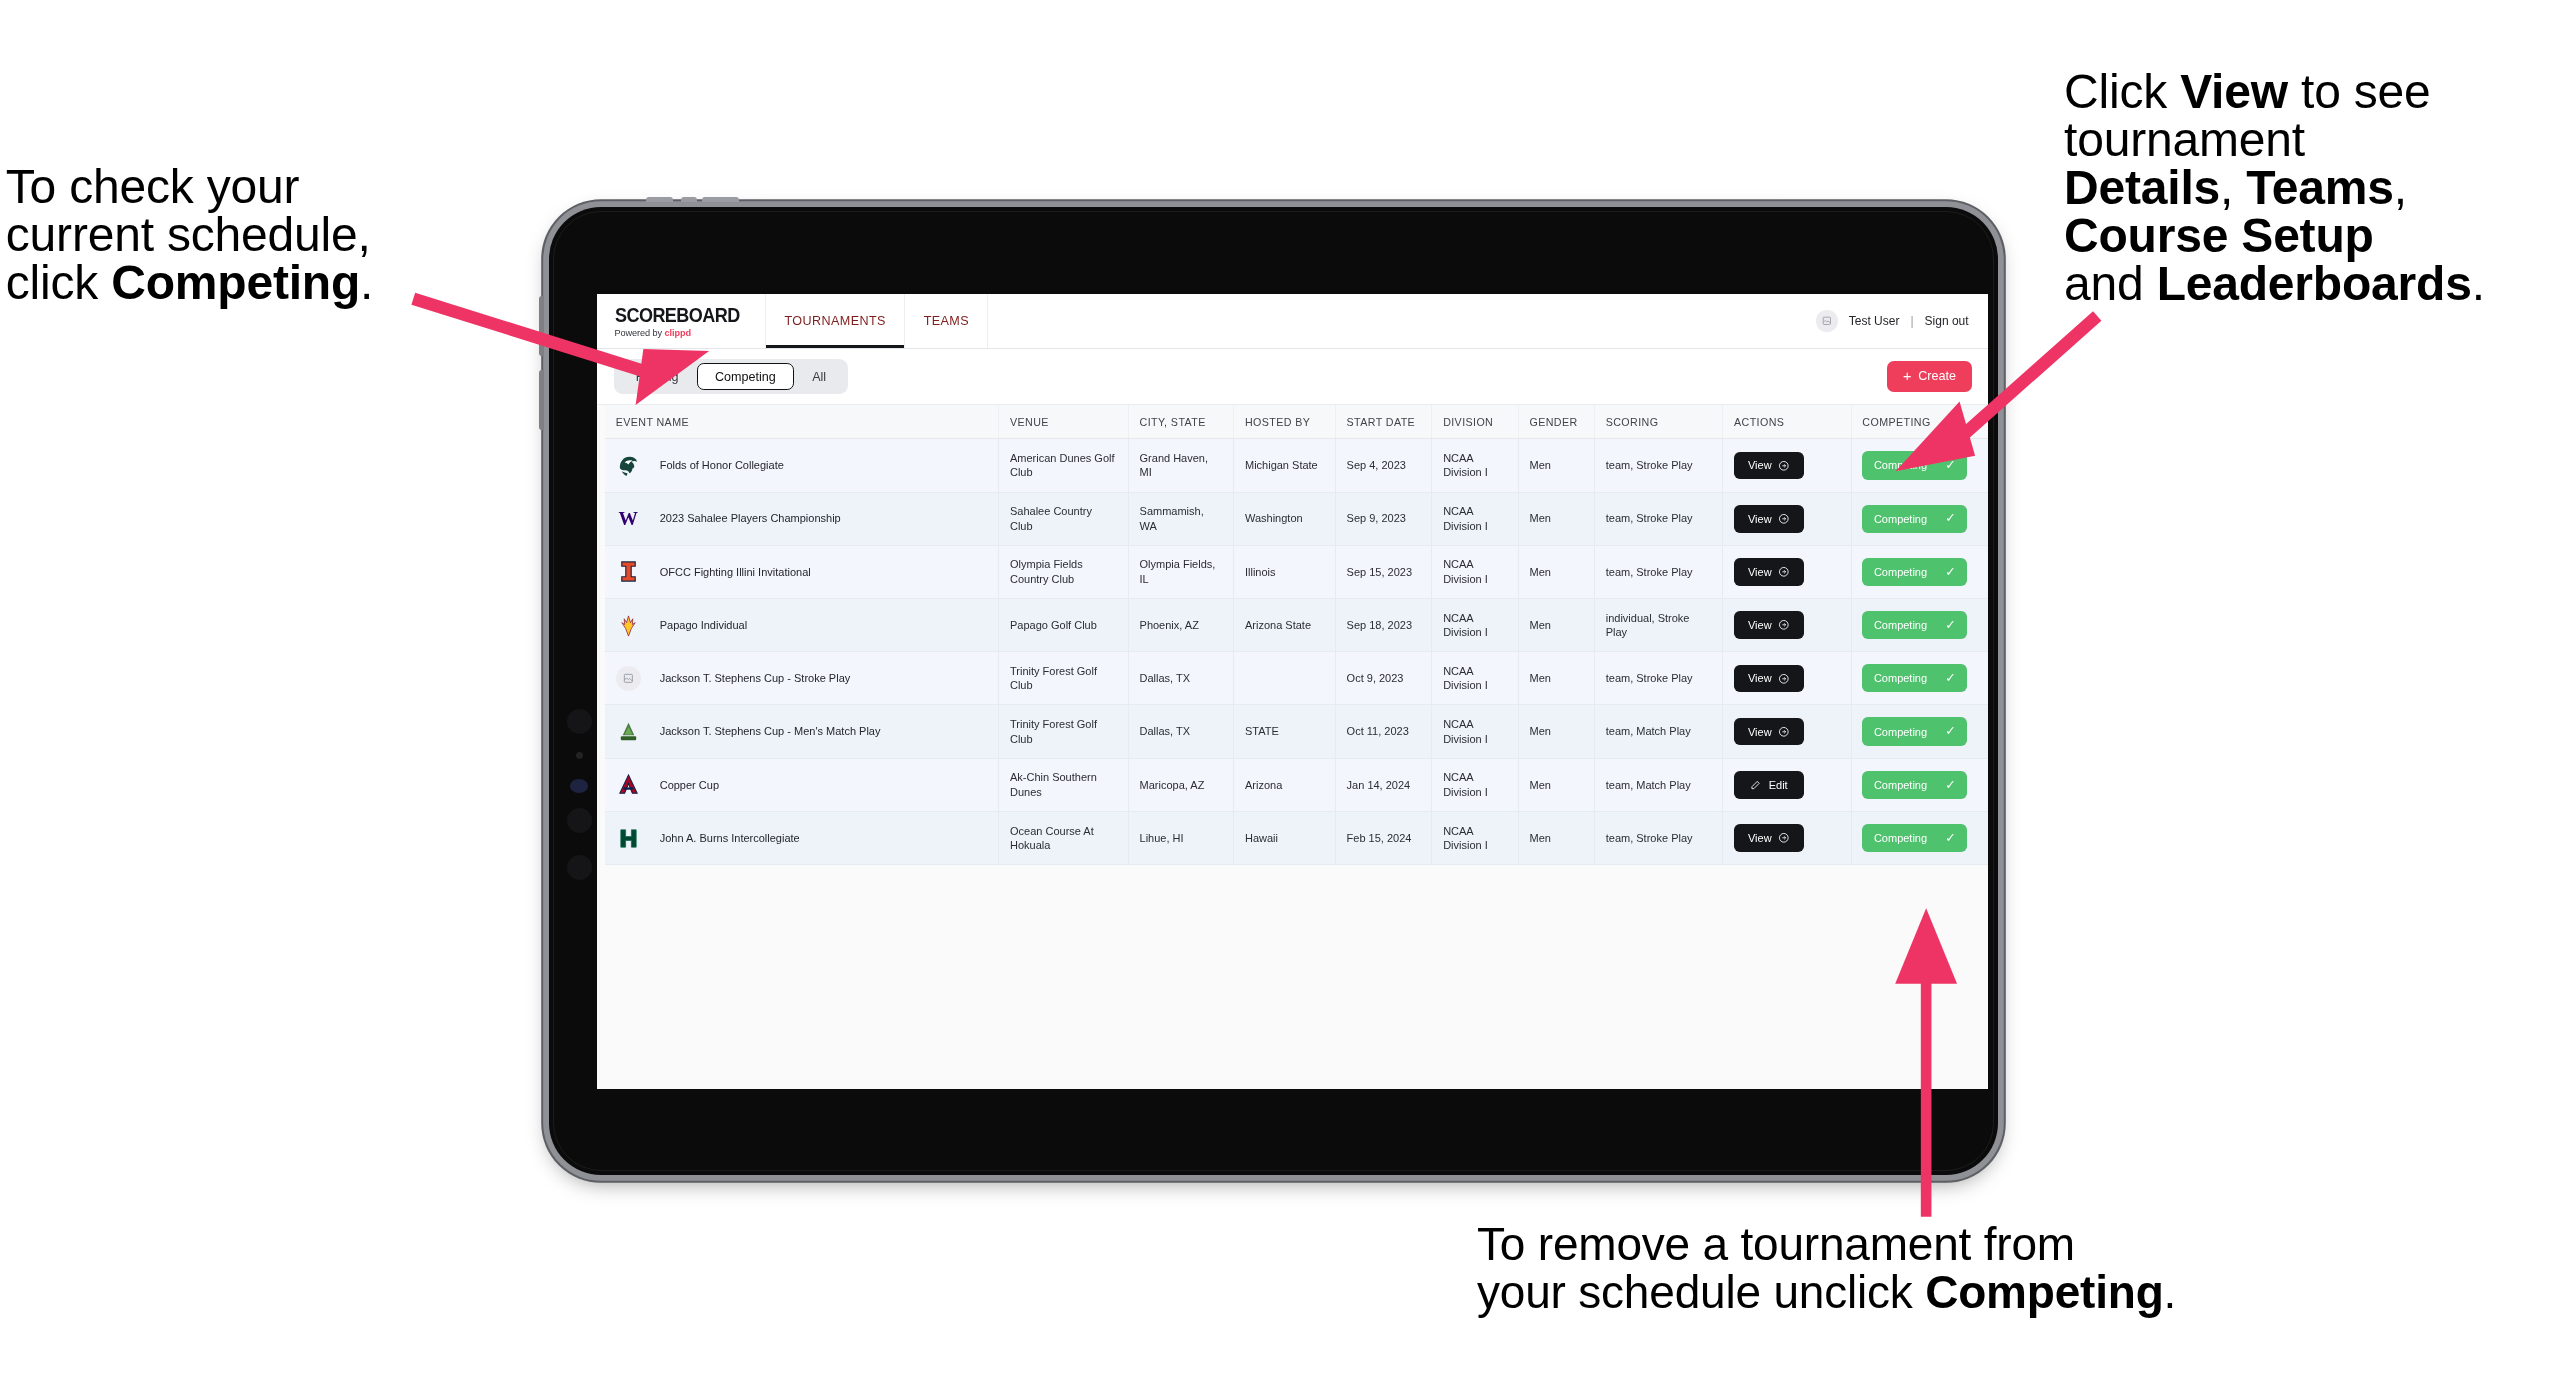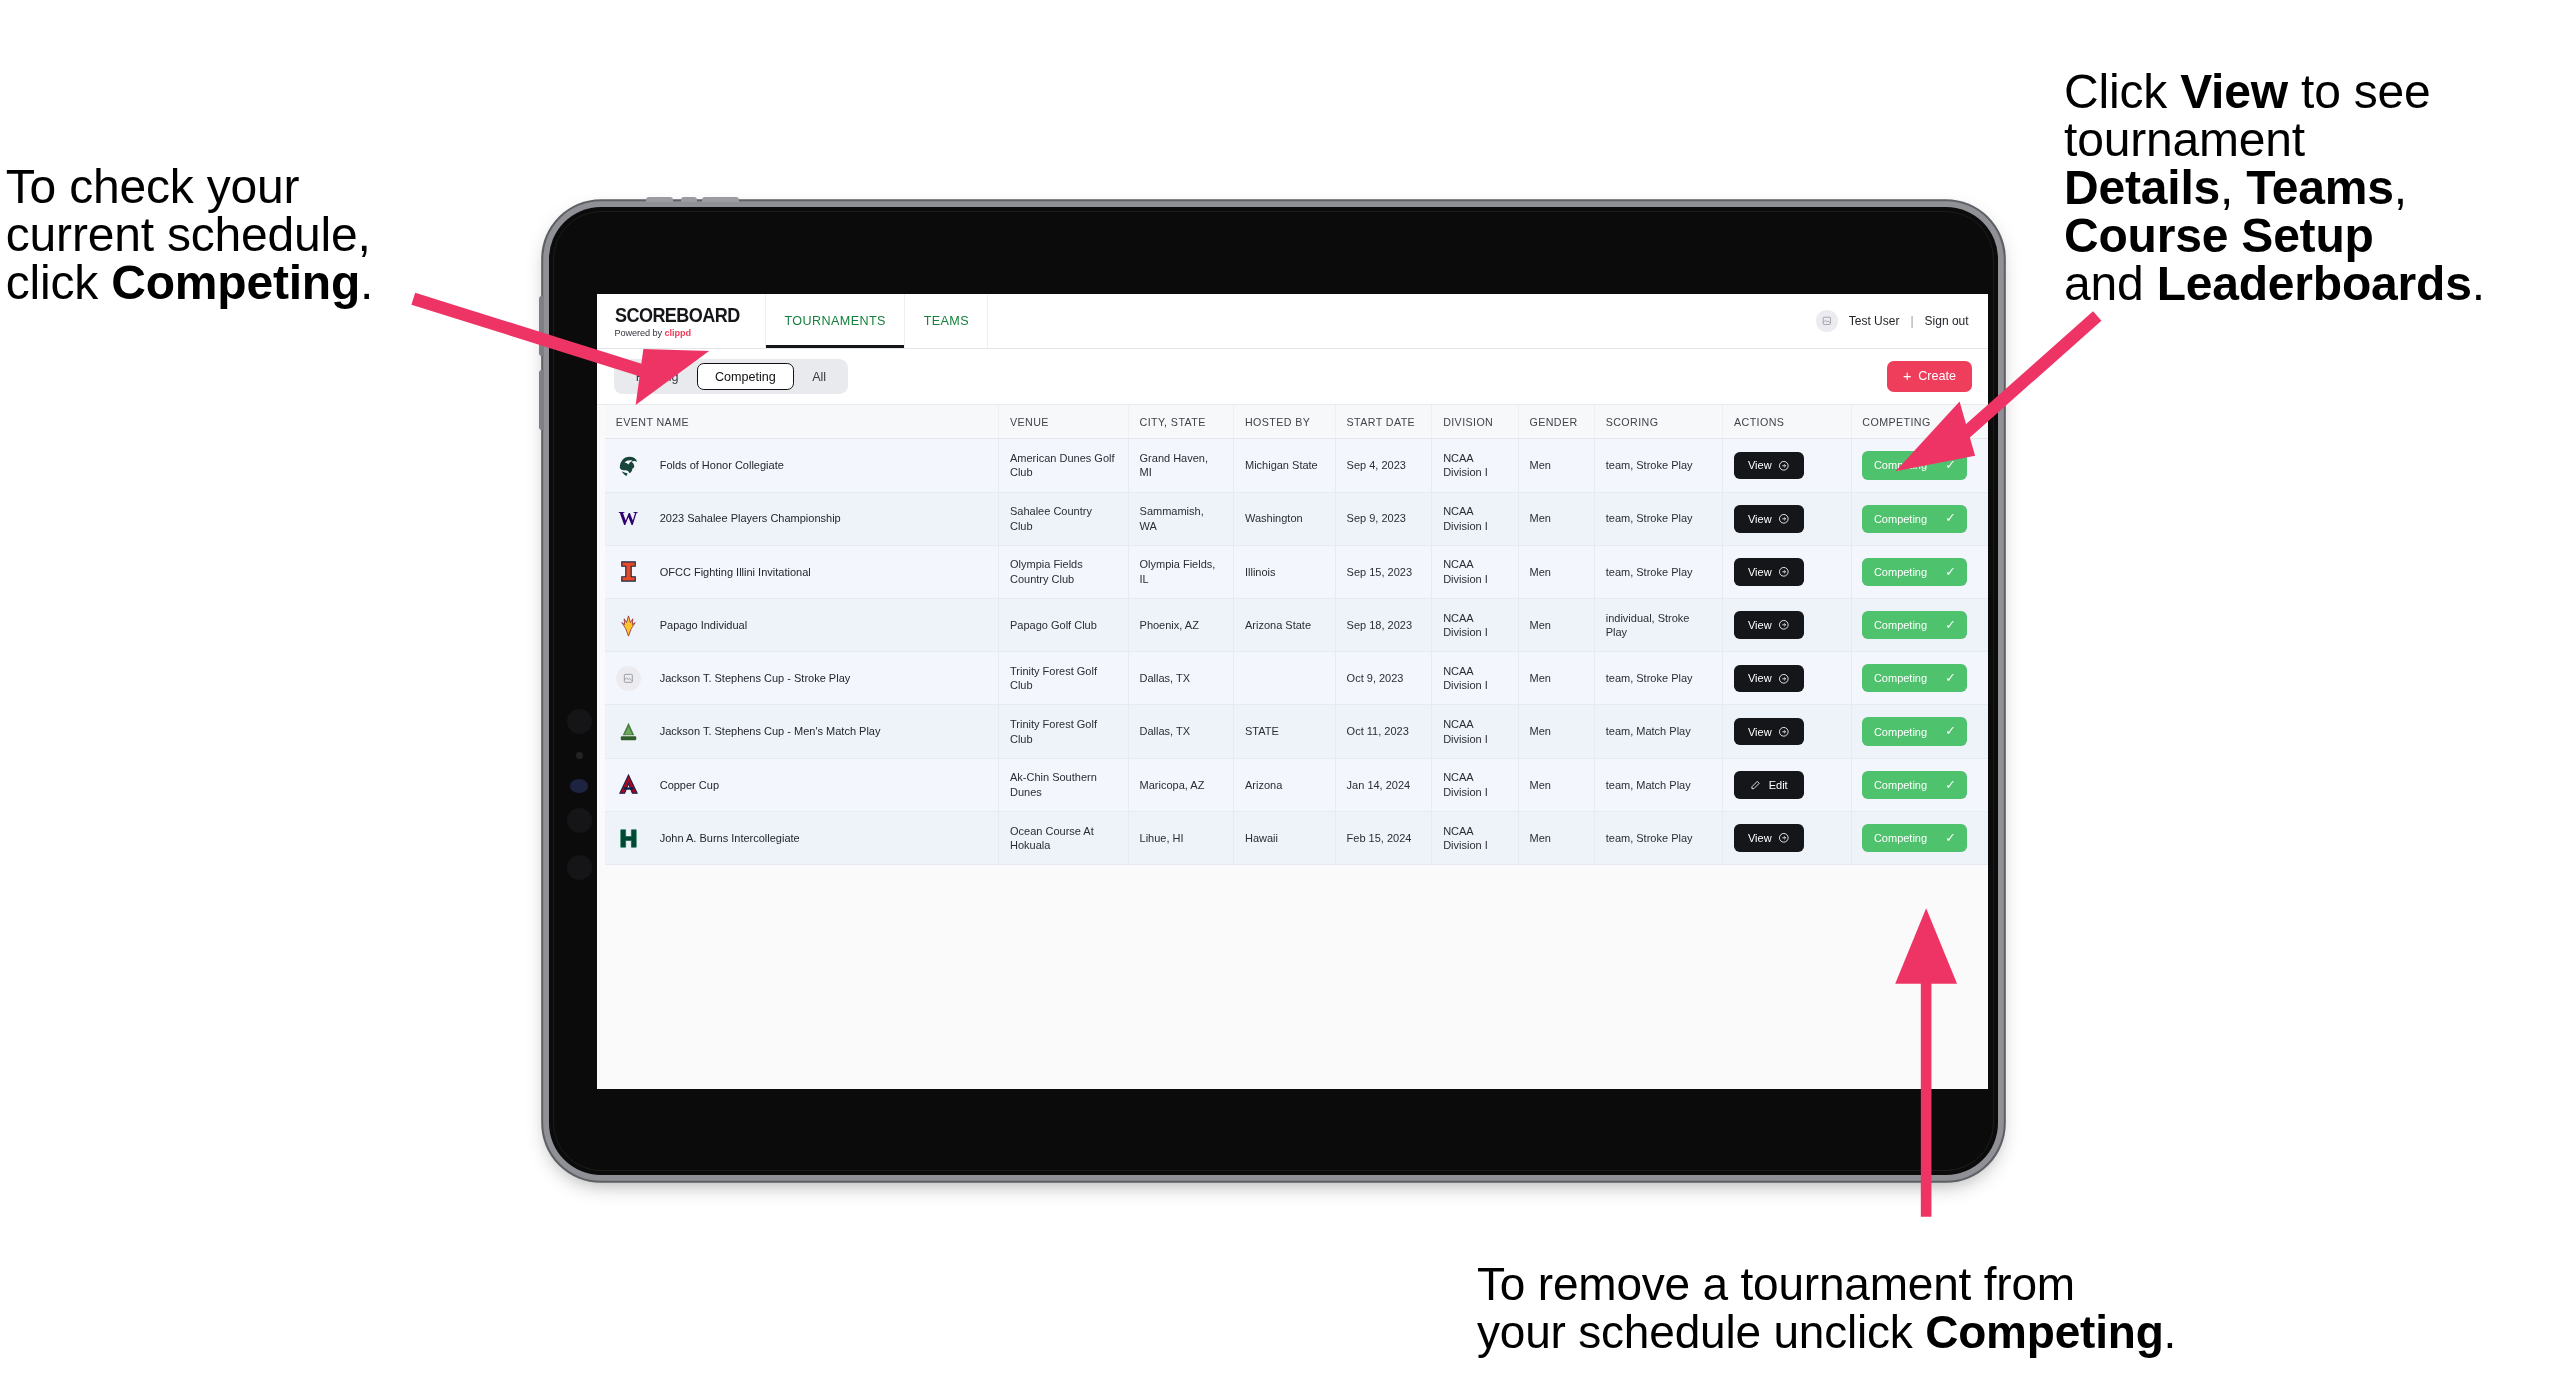--- a/index.html
+++ b/index.html
@@ -14,21 +14,21 @@
   
   .callout {
     position: absolute;
     color: #000;
     font-family: "Liberation Sans", sans-serif;
     letter-spacing: -0.2px;
   }
   .callout b { font-weight: 700; }
   #callout-left  { left: 5.8px;  top: 163px;  width: 456px; font-size: 48px; line-height: 1.00; }
   #callout-right { left: 2064px; top: 68px; width: 514px; font-size: 48px; line-height: 1.00; }
-  #callout-bottom{ left: 1477px; top: 1260px; width: 970px; font-size: 46px; line-height: 1.05; }
+  #callout-bottom{ left: 1477px; top: 1220px; width: 970px; font-size: 46px; line-height: 1.05; }
 
   
   .arrow { position: absolute; }
 
   
   .tablet {
     position: absolute;
     left: 549px; top: 207px;
     width: 1449px; height: 968px;
     background: #0b0b0b;
@@ -70,21 +70,21 @@
     font-size: 19.4px; font-weight: 800; letter-spacing: -0.6px;
     color:#15161a; font-family:"Liberation Sans", sans-serif;
     transform: scaleX(0.93); transform-origin:left center;
   }
   .brand-sub { font-size: 9.2px; color:#33353b; margin-top:1.9px; letter-spacing:-0.1px; }
   .brand-sub .accent { color:#ef3e5c; font-weight:700; }
 
   .navtabs { display:flex; align-items:stretch; }
   .navtab {
     display:flex; align-items:center; padding: 0 18.4px;
-    font-size: 12.6px; color:#15803d; letter-spacing: 0.4px;
+    font-size: 12.6px; color:#7f1d1d; letter-spacing: 0.4px;
     border-left:1px solid #eceef1; position:relative; cursor:pointer;
   }
   .navtab.active::after {
     content:""; position:absolute; left:0; right:0; bottom:0; height:2.9px; background:#15161a;
   }
   .navspacer { flex:1; border-left:1px solid #eceef1; }
 
   .userbox { display:flex; align-items:center; gap:11px; padding-right:19.4px; font-size:12px; color:#25262b; }
   .avatar {
     width: 21.3px; height:21.3px; border-radius:50%; background:#ececf0;

